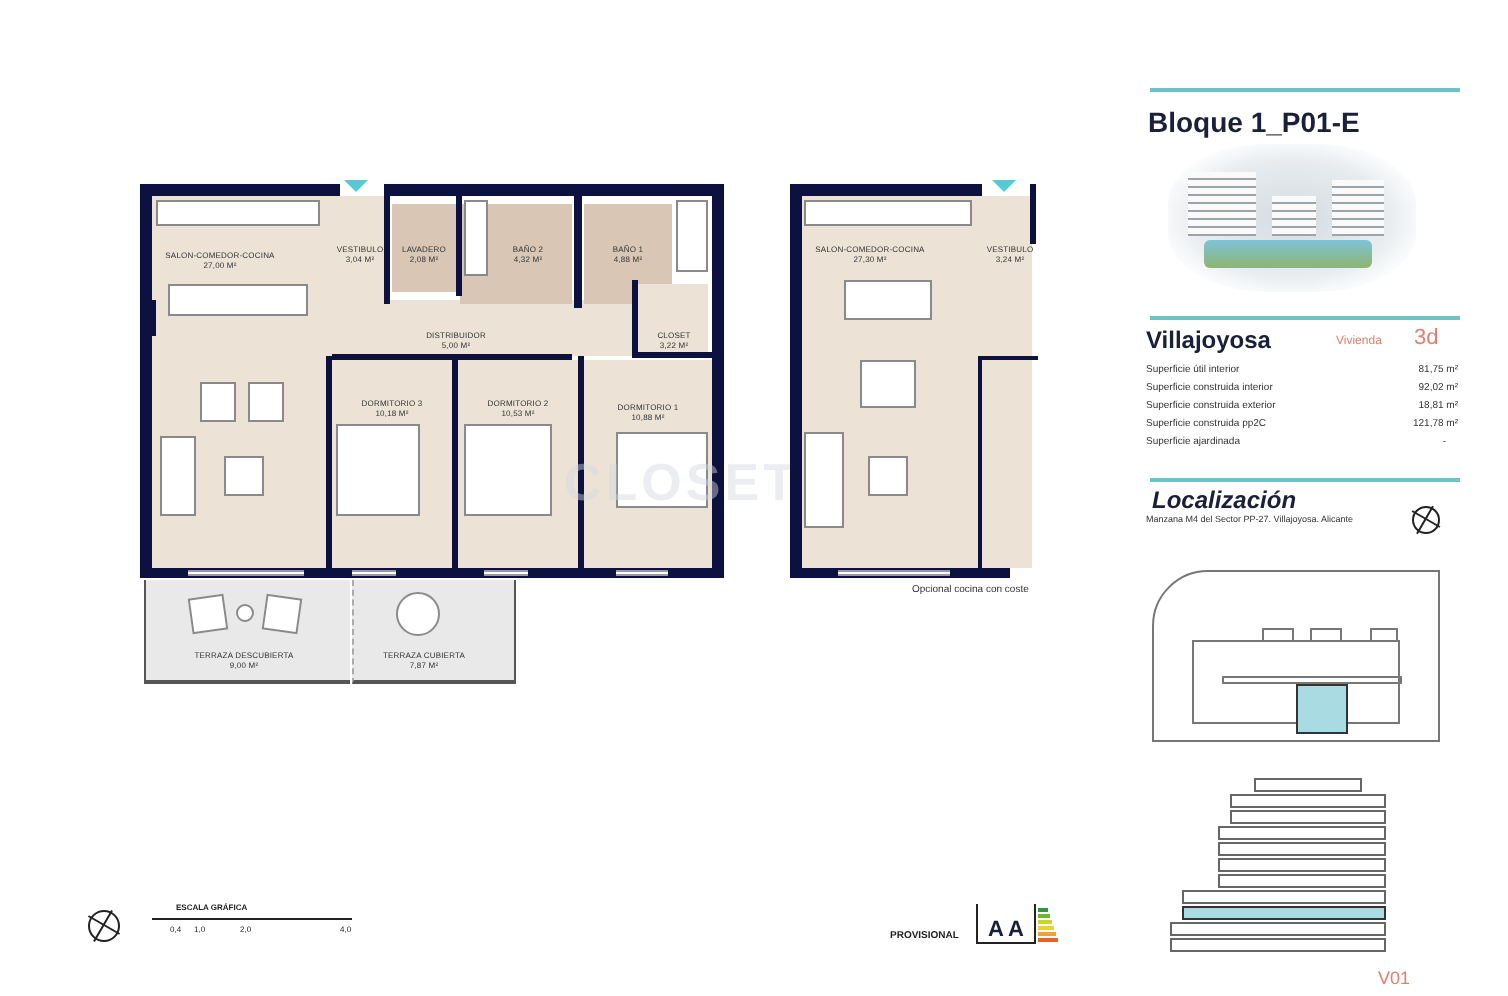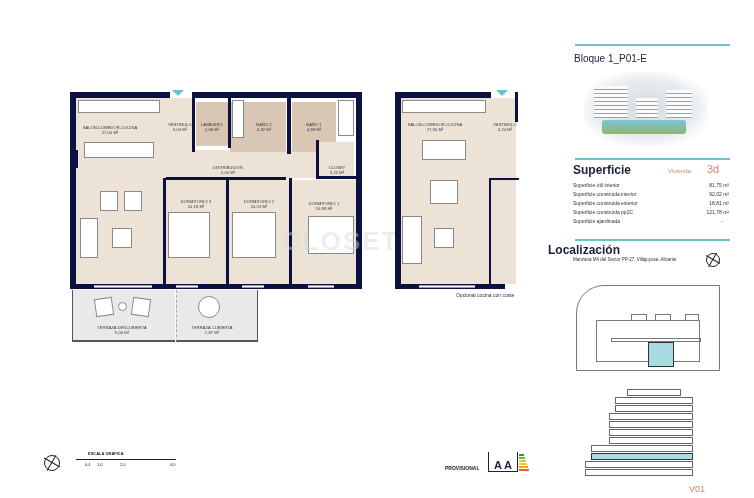--- a/index.html
+++ b/index.html
@@ -7,21 +7,21 @@
   .abs { position: absolute; }
   .wall { position: absolute; background: #0d1140; }
   .floor { position: absolute; background: #ece3d6; }
   .wet { position: absolute; background: #d9c6b4; }
   .terrace { position: absolute; background: #e9e9e9; }
   .furn { position: absolute; background: #fff; border: 1px solid #8a8a8a; }
   .room-label { position: absolute; font-size: 4px; line-height: 5px; text-align: center; color: #333; text-transform: uppercase; letter-spacing: 0.1px; }
   .win { position: absolute; background: #fff; border-top: 1px solid #999; border-bottom: 1px solid #999; }
   .entry-arrow { position: absolute; width: 0; height: 0; border-left: 6px solid transparent; border-right: 6px solid transparent; border-top: 6px solid #5bc7d4; }
   .teal-line { position: absolute; height: 2px; background: #6cc3c6; }
-  .h1 { position: absolute; font-size: 10px; font-weight: normal; color: #1a1f3a; }
+  .h1 { position: absolute; font-size: 14px; font-weight: bold; color: #1a1f3a; }
   .h2 { position: absolute; font-size: 12px; font-weight: bold; color: #1a1f3a; }
   .sup-row { position: absolute; left: 573px; width: 156px; font-size: 5px; color: #333; display: flex; justify-content: space-between; }
   .lineplan { position: absolute; border: 1px solid #777; background: transparent; }
   .level { position: absolute; border: 1px solid #666; height: 7px; }
   .watermark { position: absolute; font-size: 26px; font-weight: bold; color: rgba(210,215,225,0.45); letter-spacing: 2px; }
 </style>
 </head>
 <body>
 
 <div>
@@ -185,21 +185,21 @@
 <div class="teal-line" style="left:575px;top:44px;width:155px;"></div>
 <div class="h1" style="left:574px;top:53px;">Bloque 1_P01-E</div>
 <div class="abs" style="left:584px;top:72px;width:124px;height:74px;background:radial-gradient(ellipse at center, #d4dbe0 0%, #e8ecef 55%, #fff 80%);border-radius:40%;">
   <div class="abs" style="left:10px;top:14px;width:34px;height:32px;background:repeating-linear-gradient(#fafafa 0 3px,#9aa4aa 3px 4px);"></div>
   <div class="abs" style="left:52px;top:26px;width:22px;height:20px;background:repeating-linear-gradient(#fafafa 0 3px,#9aa4aa 3px 4px);"></div>
   <div class="abs" style="left:82px;top:18px;width:26px;height:28px;background:repeating-linear-gradient(#fafafa 0 3px,#9aa4aa 3px 4px);"></div>
   <div class="abs" style="left:18px;top:48px;width:84px;height:14px;background:linear-gradient(#7ec3d8,#8fb570);border-radius:3px;"></div>
 </div>
 
 <div class="teal-line" style="left:575px;top:158px;width:155px;"></div>
-<div class="h2" style="left:573px;top:163px;">Superficie</div>
+<div class="h2" style="left:573px;top:163px;">Villajoyosa</div>
 <div class="abs" style="left:668px;top:168px;font-size:6px;color:#e0806a;">Vivienda</div>
 <div class="abs" style="left:707px;top:163px;font-size:11px;color:#e0806a;">3d</div>
 
 <div class="sup-row" style="top:182px;">
     <span>Superficie útil interior</span>
     <span>81,75 m²</span>
   </div>
 <div class="sup-row" style="top:191px;">
     <span>Superficie construida interior</span>
     <span>92,02 m²</span>
@@ -211,21 +211,21 @@
 <div class="sup-row" style="top:209px;">
     <span>Superficie construida pp2C</span>
     <span>121,78 m²</span>
   </div>
 <div class="sup-row" style="top:218px;">
     <span>Superficie ajardinada</span>
     <span style="padding-right:6px;">-</span>
   </div>
 
 <div class="teal-line" style="left:575px;top:239px;width:155px;"></div>
-<div class="h2" style="left:548px;top:243px;">Localización</div>
+<div class="h2" style="left:576px;top:243px;font-style:italic;">Localización</div>
 <div class="abs" style="left:573px;top:257px;font-size:4.5px;color:#333;">Manzana M4 del Sector PP-27. Villajoyosa. Alicante</div>
 <div class="abs" style="left:706px;top:253px;width:14px;height:14px;border:1.5px solid #222;border-radius:50%;">
   <div class="abs" style="left:-2px;top:5px;width:16px;height:1px;background:#222;transform:rotate(30deg);"></div>
   <div class="abs" style="left:5px;top:-2px;width:1px;height:16px;background:#222;transform:rotate(30deg);"></div>
 </div>
 
 <div>
   <div class="lineplan" style="left:576px;top:285px;width:144px;height:86px;border-radius:28px 0 0 0;"></div>
   <div class="lineplan" style="left:596px;top:320px;width:104px;height:42px;"></div>
   <div class="lineplan" style="left:631px;top:314px;width:16px;height:7px;"></div>

